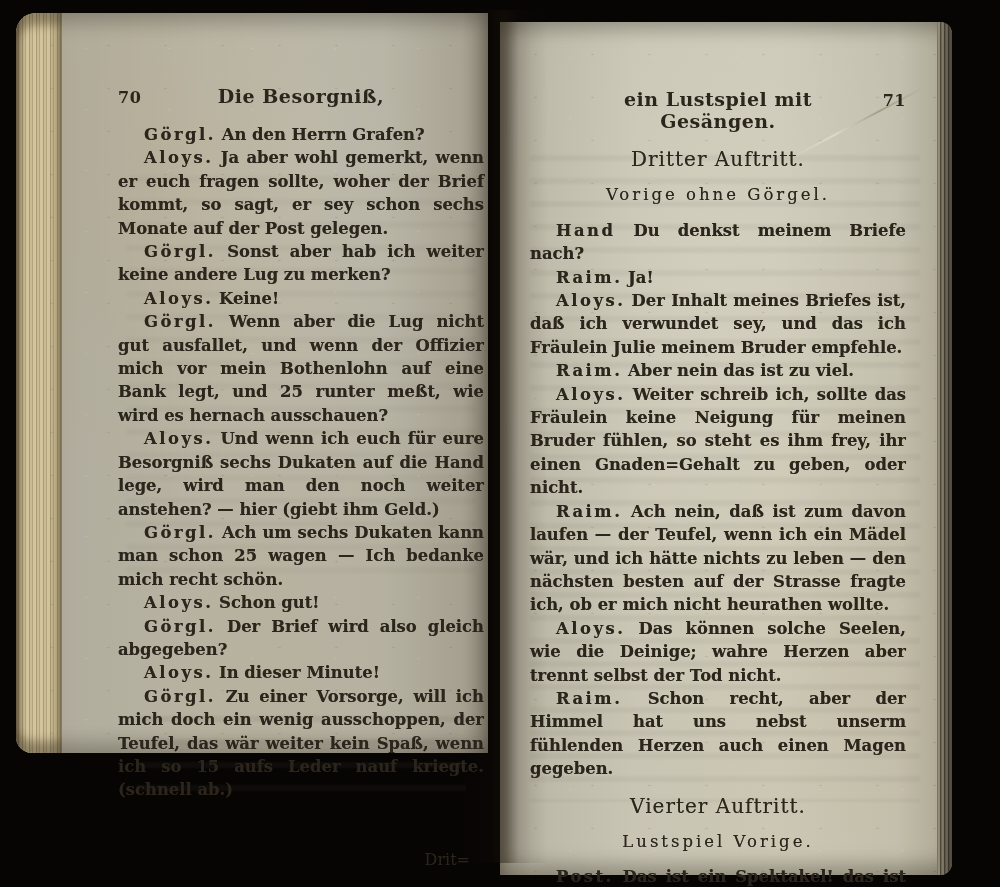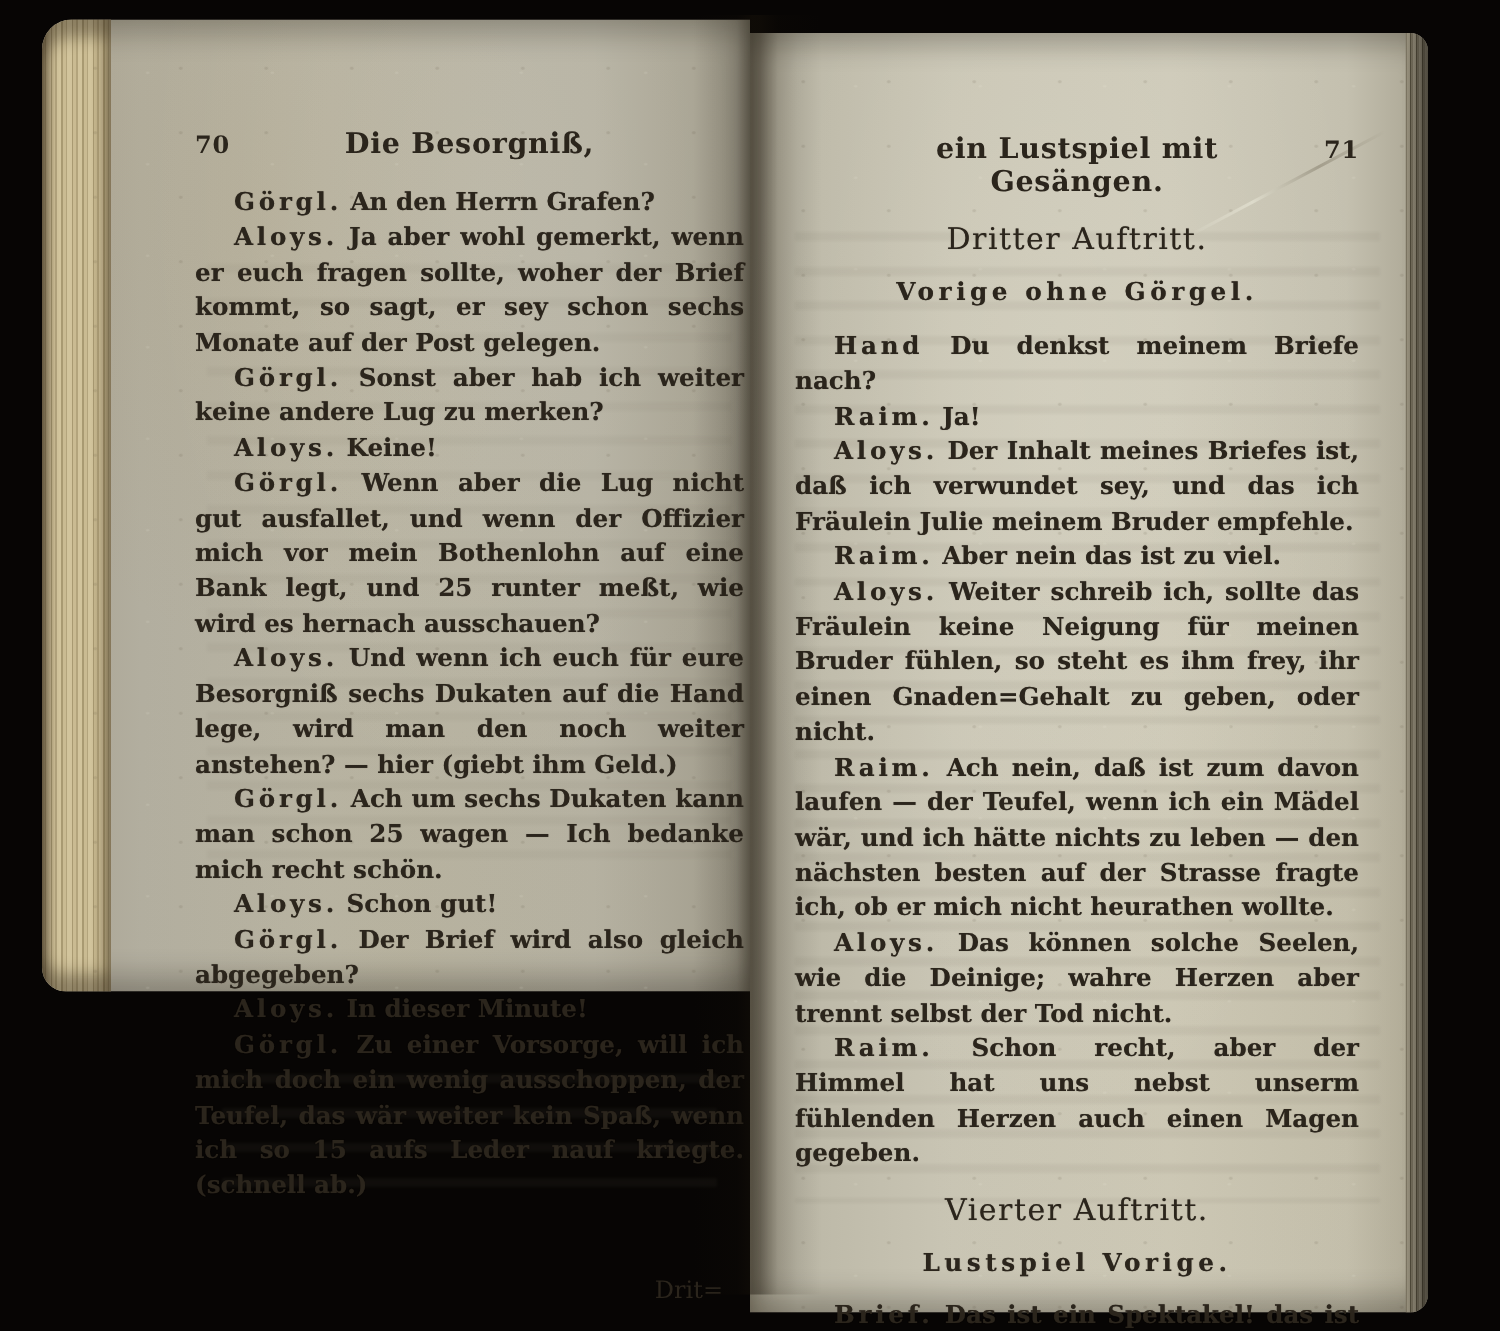--- a/index.html
+++ b/index.html
@@ -3,21 +3,21 @@
 <meta charset="utf-8">
 <style>
   html,body{margin:0;padding:0;background:#070504;}
   body{width:1000px;height:887px;overflow:hidden;
        font-family:"DejaVu Serif", serif;}
   .scene{position:relative;width:1000px;height:887px;background:#070504;}
 
   
   .page{position:absolute;box-sizing:border-box;}
   .page-left{
-    left:28px;top:13px;width:472px;height:648px;
+    left:16px;top:13px;width:472px;height:740px;
     border-radius:20px 0 0 16px;
     background:
       radial-gradient(ellipse at 62% 18%, rgba(255,250,230,0.10), transparent 55%),
       radial-gradient(ellipse at 30% 20%, rgba(170,140,70,0.10), transparent 40%),
       radial-gradient(ellipse at 50% 100%, rgba(185,175,135,0.18), transparent 55%),
       linear-gradient(90deg,#a9a291 0%, #b2ae9f 14%, #b7b3a4 40%, #b5b1a2 78%, #a09b8a 100%);
     box-shadow: inset 0 10px 18px rgba(20,15,8,0.25), inset 0 -12px 16px rgba(20,15,8,0.22);
   }
   .page-right{
     left:500px;top:22px;width:452px;height:853px;
@@ -83,21 +83,21 @@
   .running-head .rtitle{flex:1;text-align:center;}
   .running-head.rh-right .pagenum{text-align:right;}
 
   .bodycol{font-size:16.4px;line-height:23.4px;font-weight:700;text-align:justify;
     text-shadow:0 0 .5px rgba(43,37,28,.55);}
   .speech{margin:0;text-indent:26px;}
   .speaker{letter-spacing:2.5px;}
 
   .scene-heading{font-size:20px;font-weight:400;text-align:center;
     margin:14px 0 12px 0;letter-spacing:1px;text-indent:0;}
-  .stage-heading{font-size:16.5px;font-weight:700;text-align:center;
+  .stage-heading{font-size:16.5px;font-weight:400;text-align:center;
     margin:2px 0 12px 0;letter-spacing:3px;text-indent:0;}
 
   .catchword{text-align:right;padding-right:14px;margin-top:48px;
     font-weight:400;font-size:16px;}
 </style>
 </head>
 <body>
 
 <div class="scene">
 
@@ -146,19 +146,19 @@
           <p class="speech"><span class="speaker">Hand</span> Du denkst meinem Briefe nach?</p>
           <p class="speech"><span class="speaker">Raim.</span> Ja!</p>
           <p class="speech"><span class="speaker">Aloys.</span> Der Inhalt meines Briefes ist, daß ich verwundet sey, und das ich Fräulein Julie meinem Bruder empfehle.</p>
           <p class="speech"><span class="speaker">Raim.</span> Aber nein das ist zu viel.</p>
           <p class="speech"><span class="speaker">Aloys.</span> Weiter schreib ich, sollte das Fräulein keine Neigung für meinen Bruder fühlen, so steht es ihm frey, ihr einen Gnaden=Gehalt zu geben, oder nicht.</p>
           <p class="speech"><span class="speaker">Raim.</span> Ach nein, daß ist zum davon laufen — der Teufel, wenn ich ein Mädel wär, und ich hätte nichts zu leben — den nächsten besten auf der Strasse fragte ich, ob er mich nicht heurathen wollte.</p>
           <p class="speech"><span class="speaker">Aloys.</span> Das können solche Seelen, wie die Deinige; wahre Herzen aber trennt selbst der Tod nicht.</p>
           <p class="speech"><span class="speaker">Raim.</span> Schon recht, aber der Himmel hat uns nebst unserm fühlenden Herzen auch einen Magen gegeben.</p>
           <div class="scene-heading">Vierter Auftritt.</div>
           <div class="stage-heading">Lustspiel Vorige.</div>
-          <p class="speech"><span class="speaker">Brief.</span> Das ist ein Spektakel! das ist ein Lärm im Schloß.</p>
+          <p class="speech"><span class="speaker">Post.</span> Das ist ein Spektakel! das ist ein Lärm im Schloß.</p>
         </div>
     </div>
   </div>
 
   <div class="gutter"></div>
 </div>
 
 </body></html>

